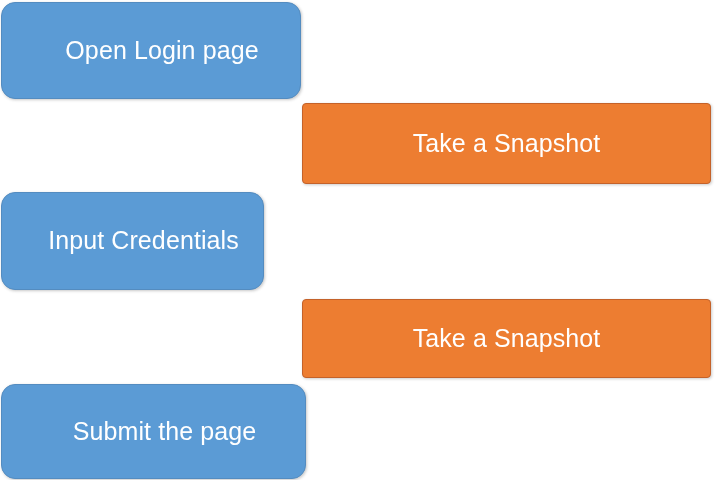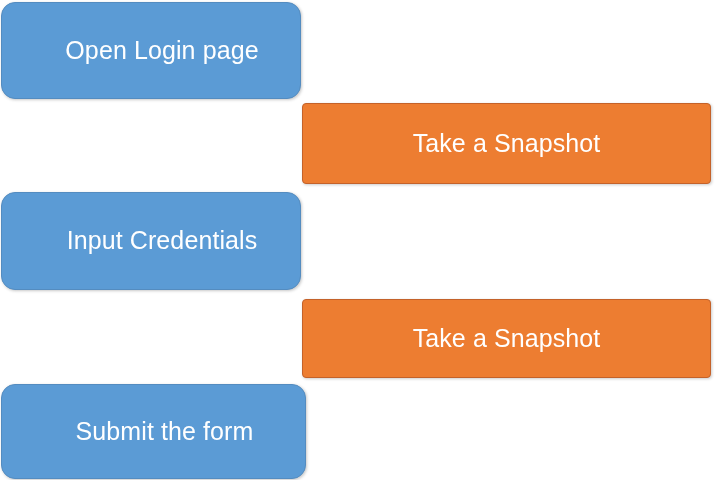--- a/index.html
+++ b/index.html
@@ -44,21 +44,21 @@
     border: 1px solid #C4622A;
     border-radius: 4px;
     box-shadow: 1px 1px 3px rgba(0,0,0,0.20);
   }
   .node-label {
     display: block;
   }
   
   #node-open-login      { left: 1px;   top: 2px;   width: 300px; height: 97px; }
   #node-snapshot-1      { left: 302px; top: 103px; width: 409px; height: 81px; }
-  #node-input-creds     { left: 1px;   top: 192px; width: 300px; height: 98px; }
+  #node-input-creds     { left: 1px;   top: 192px; width: 263px; height: 98px; }
   #node-snapshot-2      { left: 302px; top: 299px; width: 409px; height: 79px; }
   #node-submit-form     { left: 1px;   top: 384px; width: 305px; height: 95px; }
 </style>
 </head>
 <body>
 
 <div id="flow-canvas">
 
   <div class="node node-action" id="node-open-login">
     <span class="node-label">Open Login page</span>
@@ -70,16 +70,16 @@
 
   <div class="node node-action" id="node-input-creds">
     <span class="node-label">Input Credentials</span>
   </div>
 
   <div class="node node-snapshot" id="node-snapshot-2">
     <span class="node-label">Take a Snapshot</span>
   </div>
 
   <div class="node node-action" id="node-submit-form">
-    <span class="node-label">Submit the form</span>
+    <span class="node-label">Submit the page</span>
   </div>
 
 </div>
 
 </body></html>

